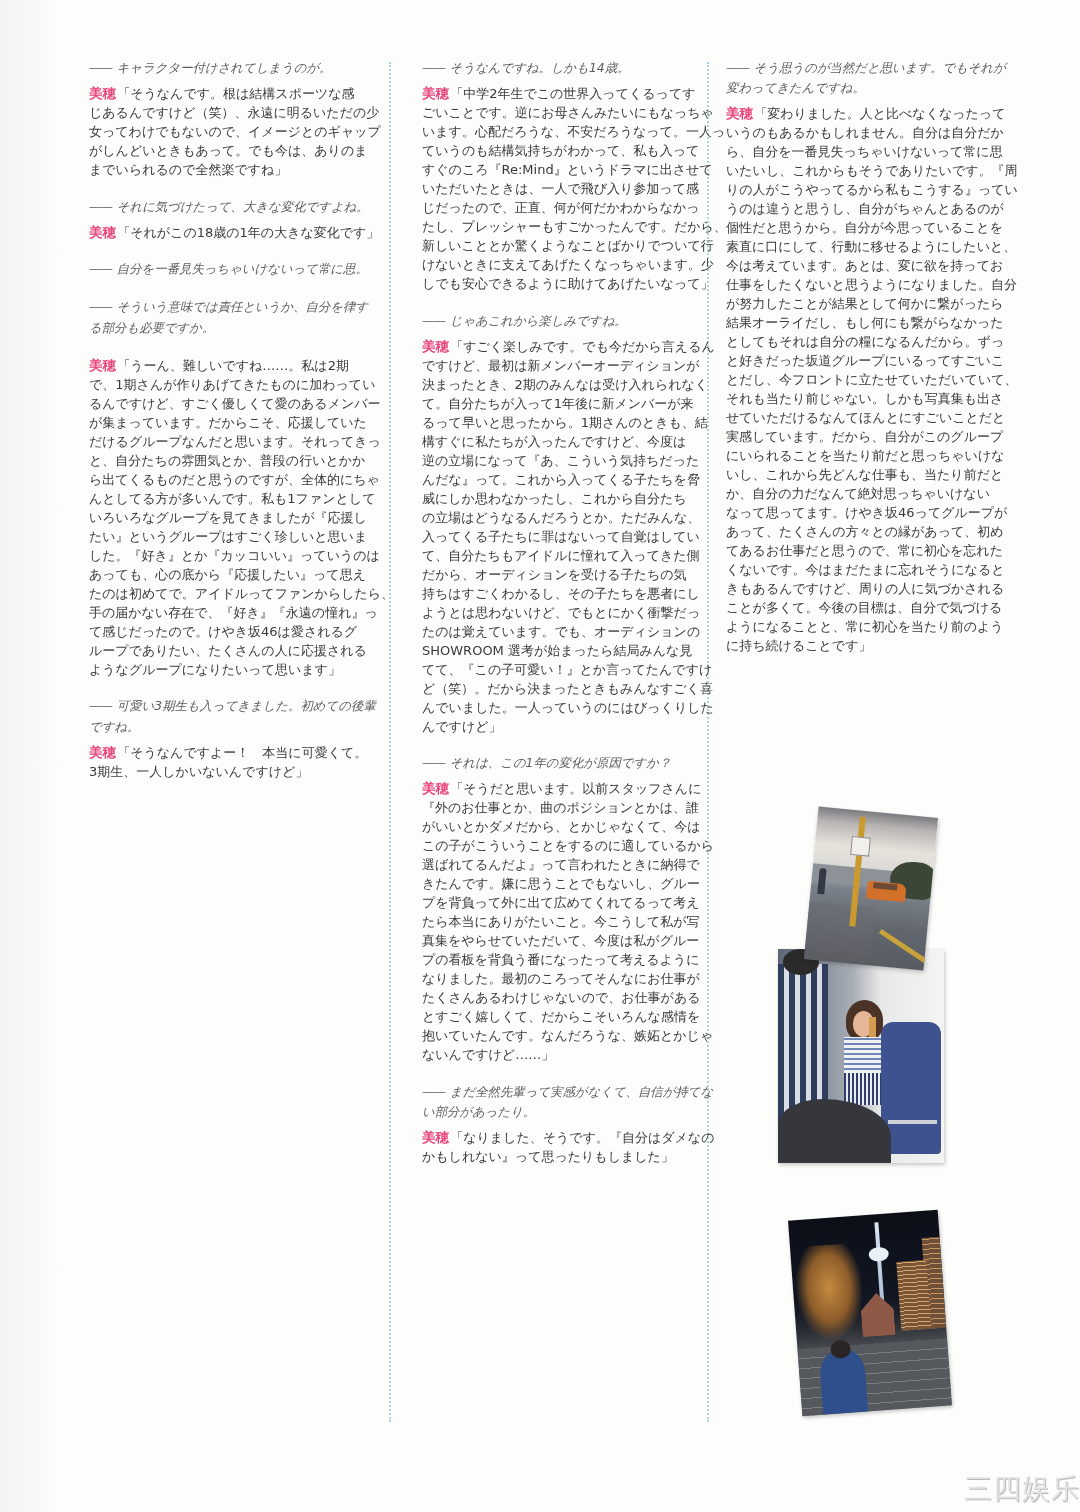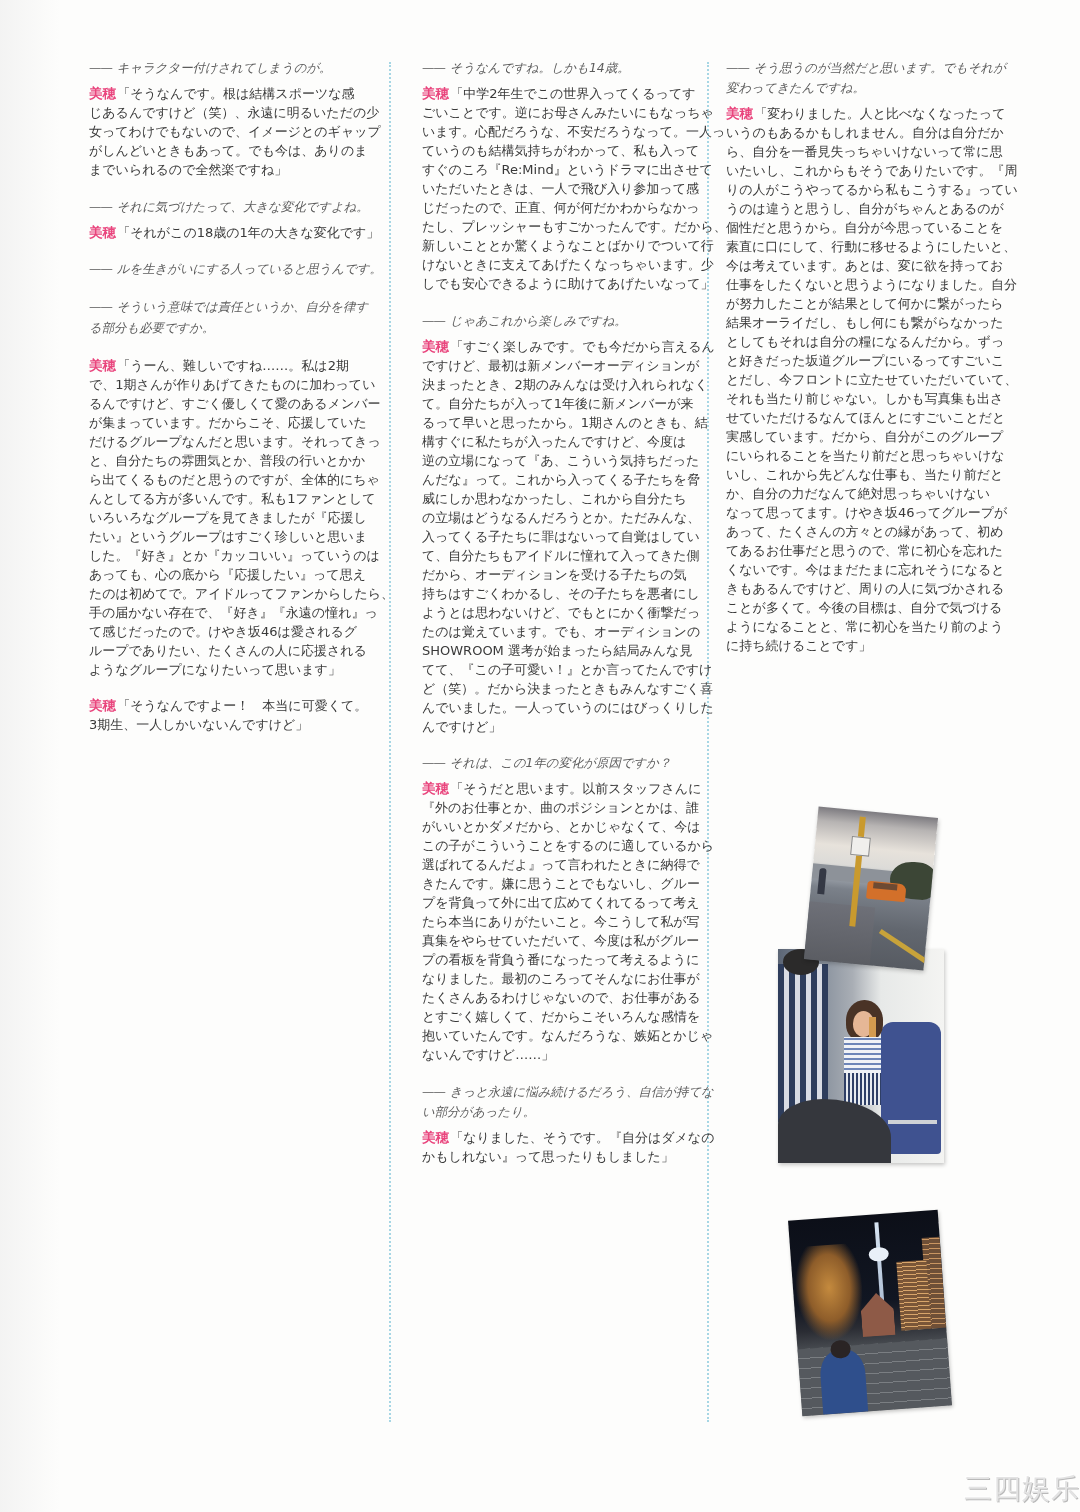--- a/index.html
+++ b/index.html
@@ -117,21 +117,21 @@
 じあるんですけど（笑）、永遠に明るいただの少
 女ってわけでもないので、イメージとのギャップ
 がしんどいときもあって。でも今は、ありのま
 までいられるので全然楽ですね」</span></p>
   </div>
   <div class="qa">
     <p class="q"><span class="dash">——</span><span class="qtext">それに気づけたって、大きな変化ですよね。</span></p>
     <p class="a"><span class="speaker">美穂</span><span class="atext">「それがこの18歳の1年の大きな変化です」</span></p>
   </div>
   <div class="qa">
-    <p class="q"><span class="dash">——</span><span class="qtext">ルを生きがいにする人っていると思うんです。</span></p>
+    <p class="q"><span class="dash">——</span><span class="qtext">自分を一番見失っちゃいけないって常に思。</span></p>
   </div>
   <div class="qa">
     <p class="q"><span class="dash">——</span><span class="qtext">そういう意味では責任というか、自分を律す
 る部分も必要ですか。</span></p>
   </div>
   <div class="qa">
     <p class="a"><span class="speaker">美穂</span><span class="atext">「うーん、難しいですね……。私は2期
 で、1期さんが作りあげてきたものに加わってい
 るんですけど、すごく優しくて愛のあるメンバー
 が集まっています。だからこそ、応援していた
@@ -143,20 +143,22 @@
 たい』というグループはすごく珍しいと思いま
 した。『好き』とか『カッコいい』っていうのは
 あっても、心の底から『応援したい』って思え
 たのは初めてで。アイドルってファンからしたら、
 手の届かない存在で、『好き』『永遠の憧れ』っ
 て感じだったので。けやき坂46は愛されるグ
 ループでありたい、たくさんの人に応援される
 ようなグループになりたいって思います」</span></p>
   </div>
   <div class="qa">
+    <p class="q"><span class="dash">——</span><span class="qtext">可愛い3期生も入ってきました。初めての後輩
+ですね。</span></p>
     <p class="a"><span class="speaker">美穂</span><span class="atext">「そうなんですよー！　本当に可愛くて。
 3期生、一人しかいないんですけど」</span></p>
   </div>
 </div>
 
 <div class="col col2">
   <div class="qa">
     <p class="q"><span class="dash">——</span><span class="qtext">そうなんですね。しかも14歳。</span></p>
     <p class="a"><span class="speaker">美穂</span><span class="atext">「中学2年生でこの世界入ってくるってす
 ごいことです。逆にお母さんみたいにもなっちゃ
@@ -206,21 +208,21 @@
 たら本当にありがたいこと。今こうして私が写
 真集をやらせていただいて、今度は私がグルー
 プの看板を背負う番になったって考えるように
 なりました。最初のころってそんなにお仕事が
 たくさんあるわけじゃないので、お仕事がある
 とすごく嬉しくて、だからこそいろんな感情を
 抱いていたんです。なんだろうな、嫉妬とかじゃ
 ないんですけど……」</span></p>
   </div>
   <div class="qa">
-    <p class="q"><span class="dash">——</span><span class="qtext">きっと永遠に悩み続けるだろう、自信が持てな
+    <p class="q"><span class="dash">——</span><span class="qtext">まだ全然先輩って実感がなくて、自信が持てな
 い部分があったり。</span></p>
     <p class="a"><span class="speaker">美穂</span><span class="atext">「なりました、そうです。『自分はダメなの
 かもしれない』って思ったりもしました」</span></p>
   </div>
 </div>
 
 <div class="col col3">
   <div class="qa">
     <p class="q"><span class="dash">——</span><span class="qtext">そう思うのが当然だと思います。でもそれが
 変わってきたんですね。</span></p>

